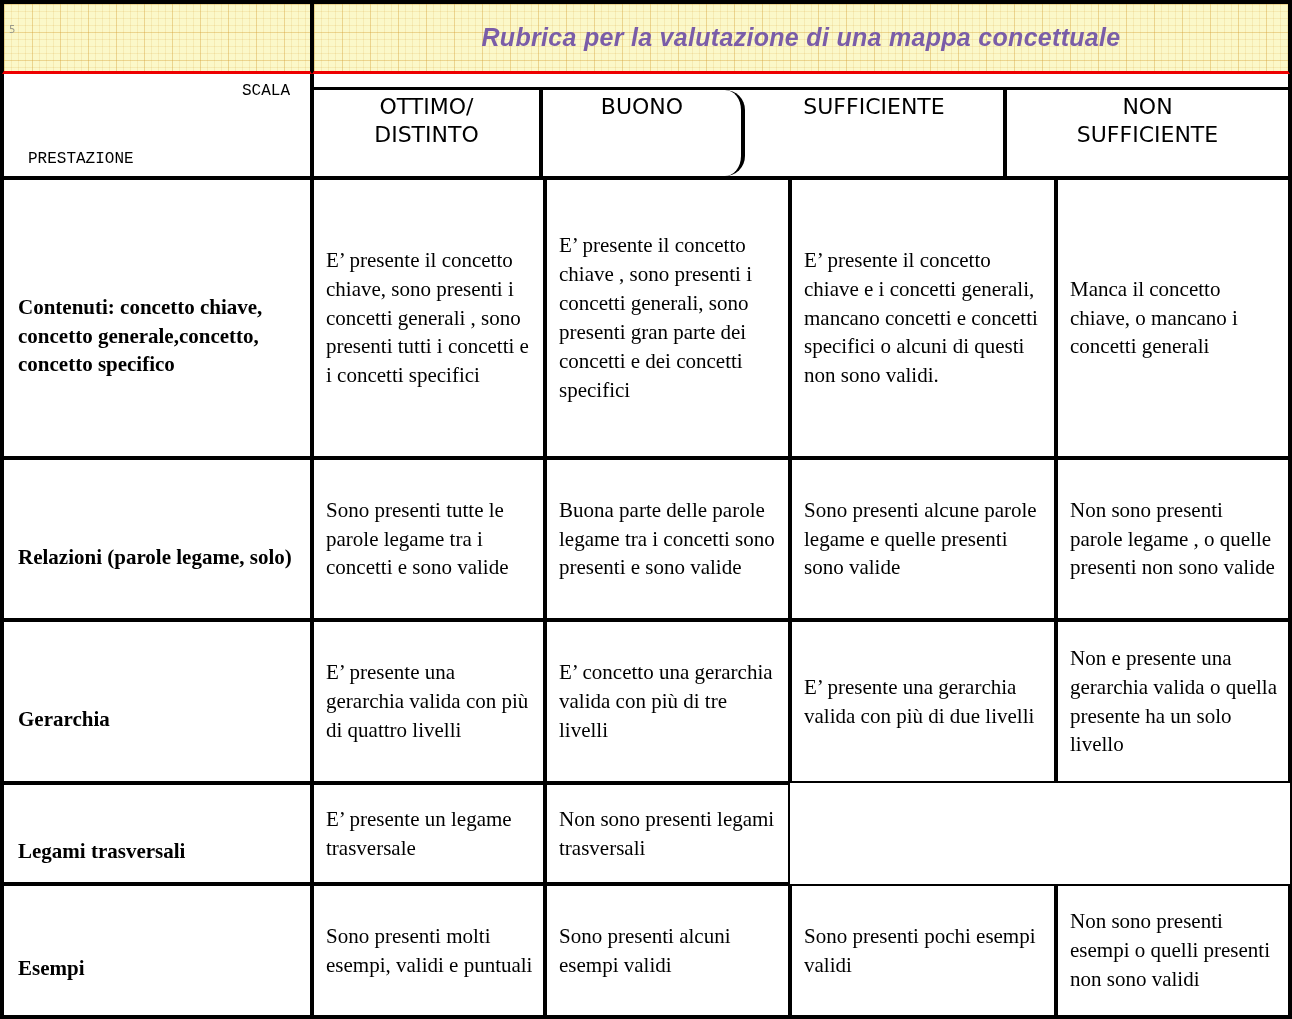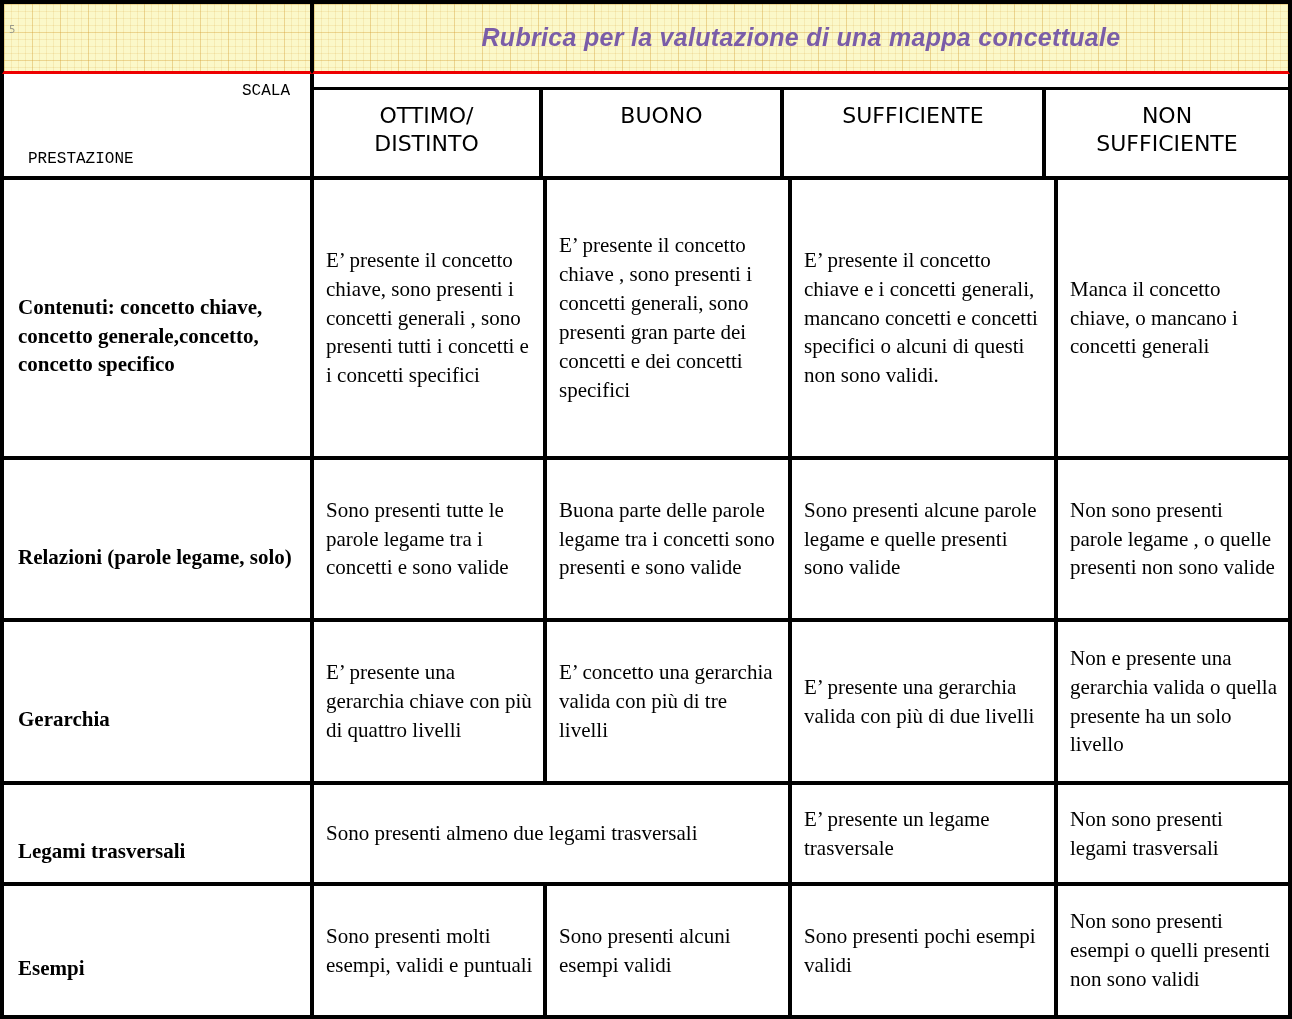--- a/index.html
+++ b/index.html
@@ -74,31 +74,31 @@
   .scale-row {
     display: flex;
     height: calc(100% - 13px);
     box-sizing: border-box;
     border-top: 3px solid #000;
   }
   .scale-cell {
     box-sizing: border-box;
     display: flex;
     justify-content: center;
-    padding-top: 12px;
+    padding-top: 3px;
     text-align: center;
     white-space: pre-line;
     font-family: "DejaVu Sans", sans-serif;
     font-size: 22px;
     line-height: 1.25;
     border-right: 4px solid #000;
   }
   .scale-cell:last-child { border-right: none; flex: 1; }
   .sc-1 { width: 229px; }
-  .sc-2 { width: 241px; }
+  .sc-2 { width: 202px; border-radius: 20px; }
   .sc-3 { width: 262px; }
   .row-label {
     grid-column: 1;
     font-weight: 700;
     font-size: 21px;
     line-height: 1.35;
   }
   .body-cell {
     font-size: 21px;
     line-height: 1.38;
@@ -163,37 +163,34 @@
         <span class="tx">Sono presenti alcune parole legame e quelle presenti sono valide</span>
       </div>
     <div class="cell body-cell">
         <span class="tx">Non sono presenti parole legame , o quelle presenti non sono valide</span>
       </div>
 
     <div class="cell row-label">
         <span class="tx">Gerarchia</span>
       </div>
     <div class="cell body-cell">
-        <span class="tx">E’ presente una gerarchia chiave con più di quattro livelli</span>
+        <span class="tx">E’ presente una gerarchia valida con più di quattro livelli</span>
       </div>
     <div class="cell body-cell">
         <span class="tx">E’ concetto una gerarchia valida con più di tre livelli</span>
       </div>
     <div class="cell body-cell">
         <span class="tx">E’ presente una gerarchia valida con più di due livelli</span>
       </div>
     <div class="cell body-cell">
         <span class="tx">Non e presente una gerarchia valida o quella presente ha un solo livello</span>
       </div>
 
     <div class="cell row-label">
         <span class="tx">Legami trasversali</span>
-      </div>
-    <div class="cell body-cell merged-2">
-        <span class="tx">Sono presenti almeno due legami trasversali</span>
       </div>
     <div class="cell body-cell">
         <span class="tx">E’ presente un legame trasversale</span>
       </div>
     <div class="cell body-cell">
         <span class="tx">Non sono presenti legami trasversali</span>
       </div>
 
     <div class="cell row-label">
         <span class="tx">Esempi</span>

